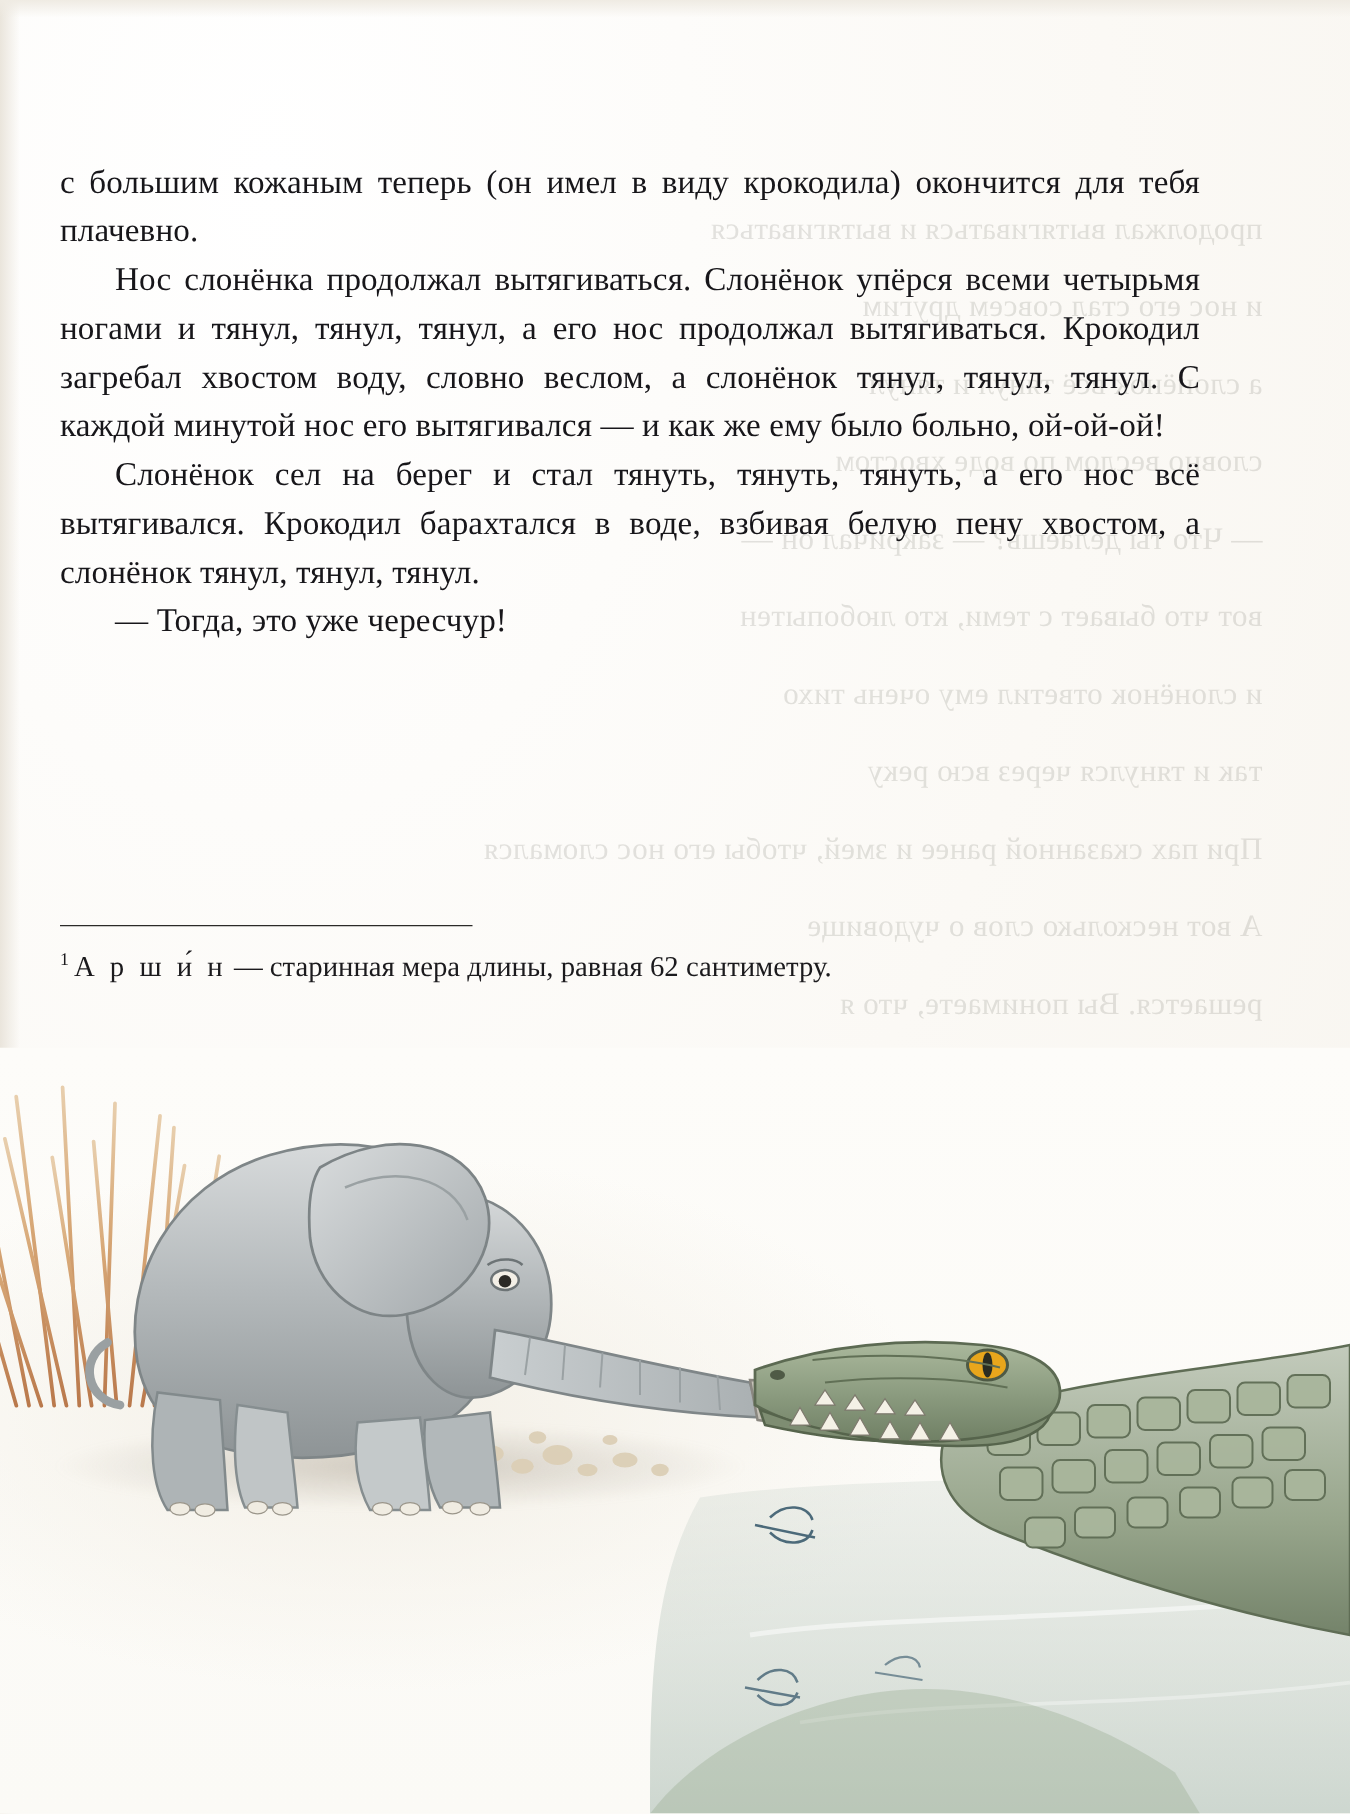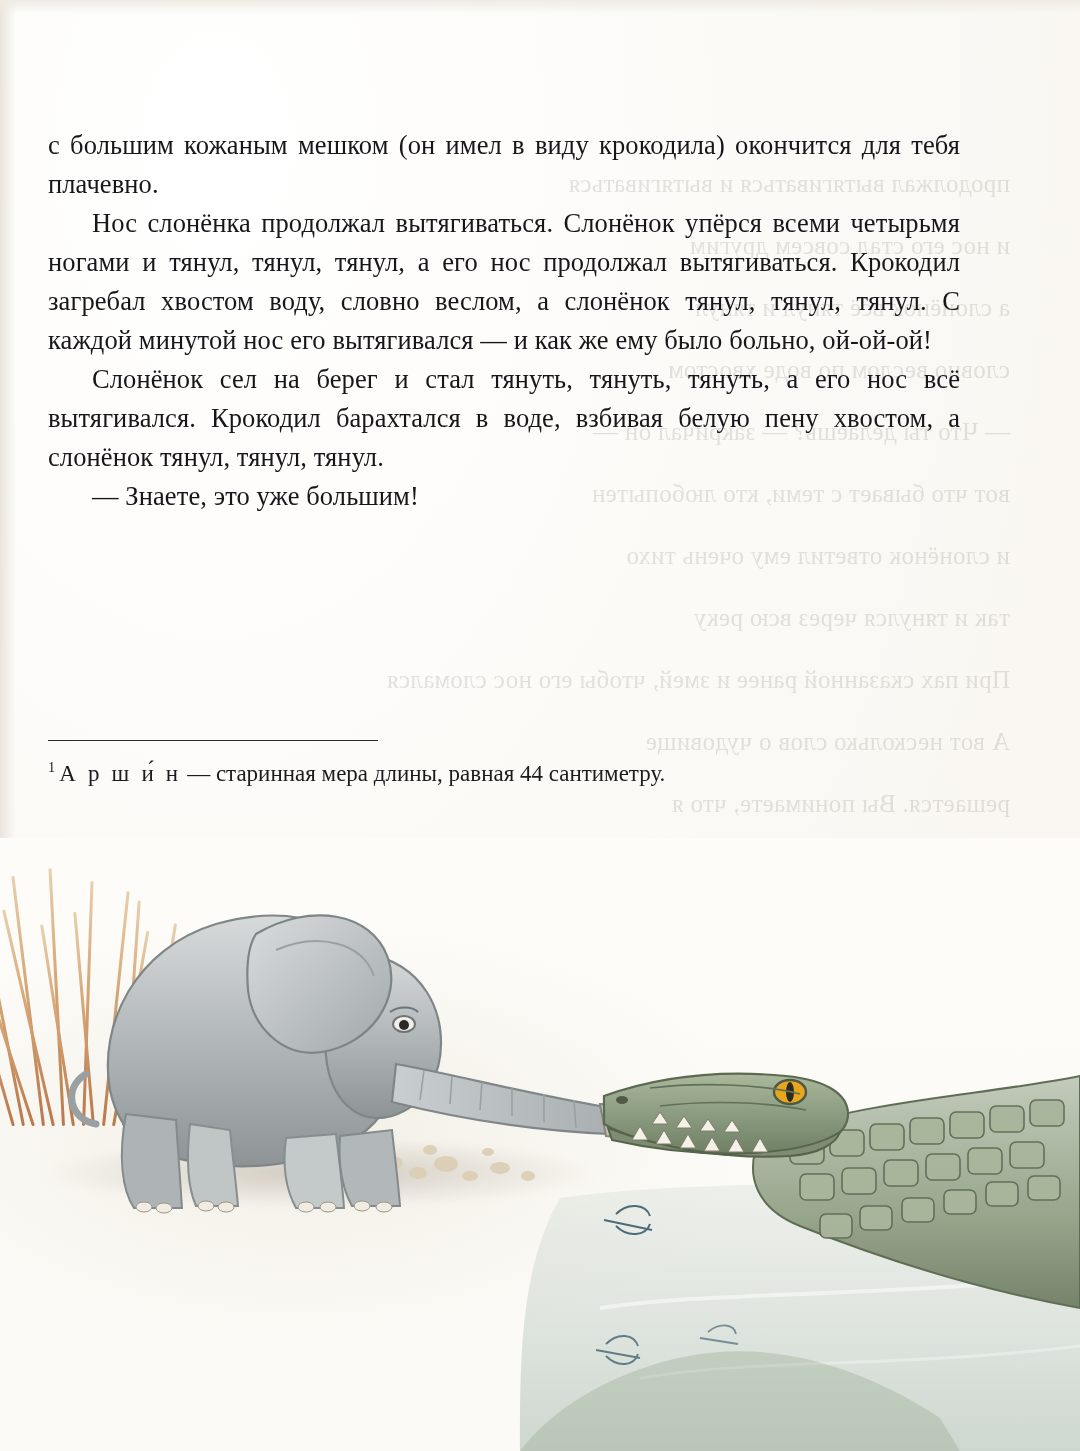--- a/index.html
+++ b/index.html
@@ -162,29 +162,29 @@
     <p>При пах сказанной ранее и змей, чтобы его нос сломался</p>
     <p>А вот несколько слов о чудовище</p>
     <p>решается. Вы понимаете, что я</p>
     <p>это был настоящий долгий —</p>
     <p>у слонёнка.</p>
     <p>Поднялся только на два</p>
     <p>за в песок. Сам не заметил</p>
   </div>
 
   <div class="text-block">
-    <p>с большим кожаным мешком (он имел в виду крокодила) окончится для тебя плачевно.</p>
+    <p>с большим кожаным теперь (он имел в виду крокодила) окончится для тебя плачевно.</p>
     <p class="indent">Нос слонёнка продолжал вытягиваться. Слонёнок упёр­ся всеми четырьмя ногами и тянул, тянул, тянул, а его нос продолжал вытягиваться. Крокодил загребал хвостом воду, словно веслом, а слонёнок тянул, тянул, тянул. С каждой минутой нос его вытягивался — и как же ему было больно, ой-ой-ой!</p>
     <p class="indent">Слонёнок сел на берег и стал тянуть, тянуть, тянуть, а его нос всё вытягивался. Крокодил барахтался в воде, взбивая белую пену хвостом, а слонёнок тянул, тянул, тянул.</p>
-    <p class="indent">— Знаете, это уже большим!</p>
+    <p class="indent">— Тогда, это уже чересчур!</p>
   </div>
 
   <div class="footnote-rule"></div>
   <div class="footnote">
-    <span class="fn-mark">1</span><span class="fn-spaced">А р ш и́ н</span> <span>— старинная мера длины, равная 44 сантиметру.</span>
+    <span class="fn-mark">1</span><span class="fn-spaced">А р ш и́ н</span> <span>— старинная мера длины, равная 62 сантиметру.</span>
   </div>
 
   <div class="illustration">
     <div class="ill-bg"></div>
 
     <div class="grass">
       <i style="left:6px;height:210px;transform:rotate(-16deg);"></i>
       <i style="left:16px;height:240px;transform:rotate(-11deg);"></i>
       <i style="left:26px;height:196px;transform:rotate(-18deg);"></i>
       <i style="left:36px;height:252px;transform:rotate(-7deg);"></i>

